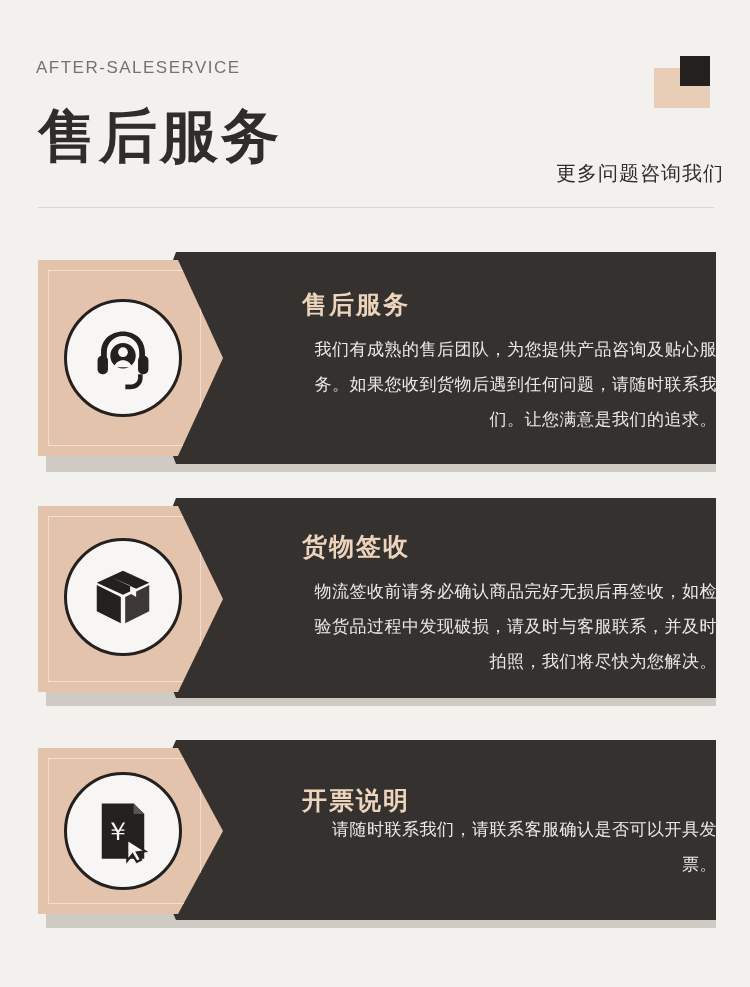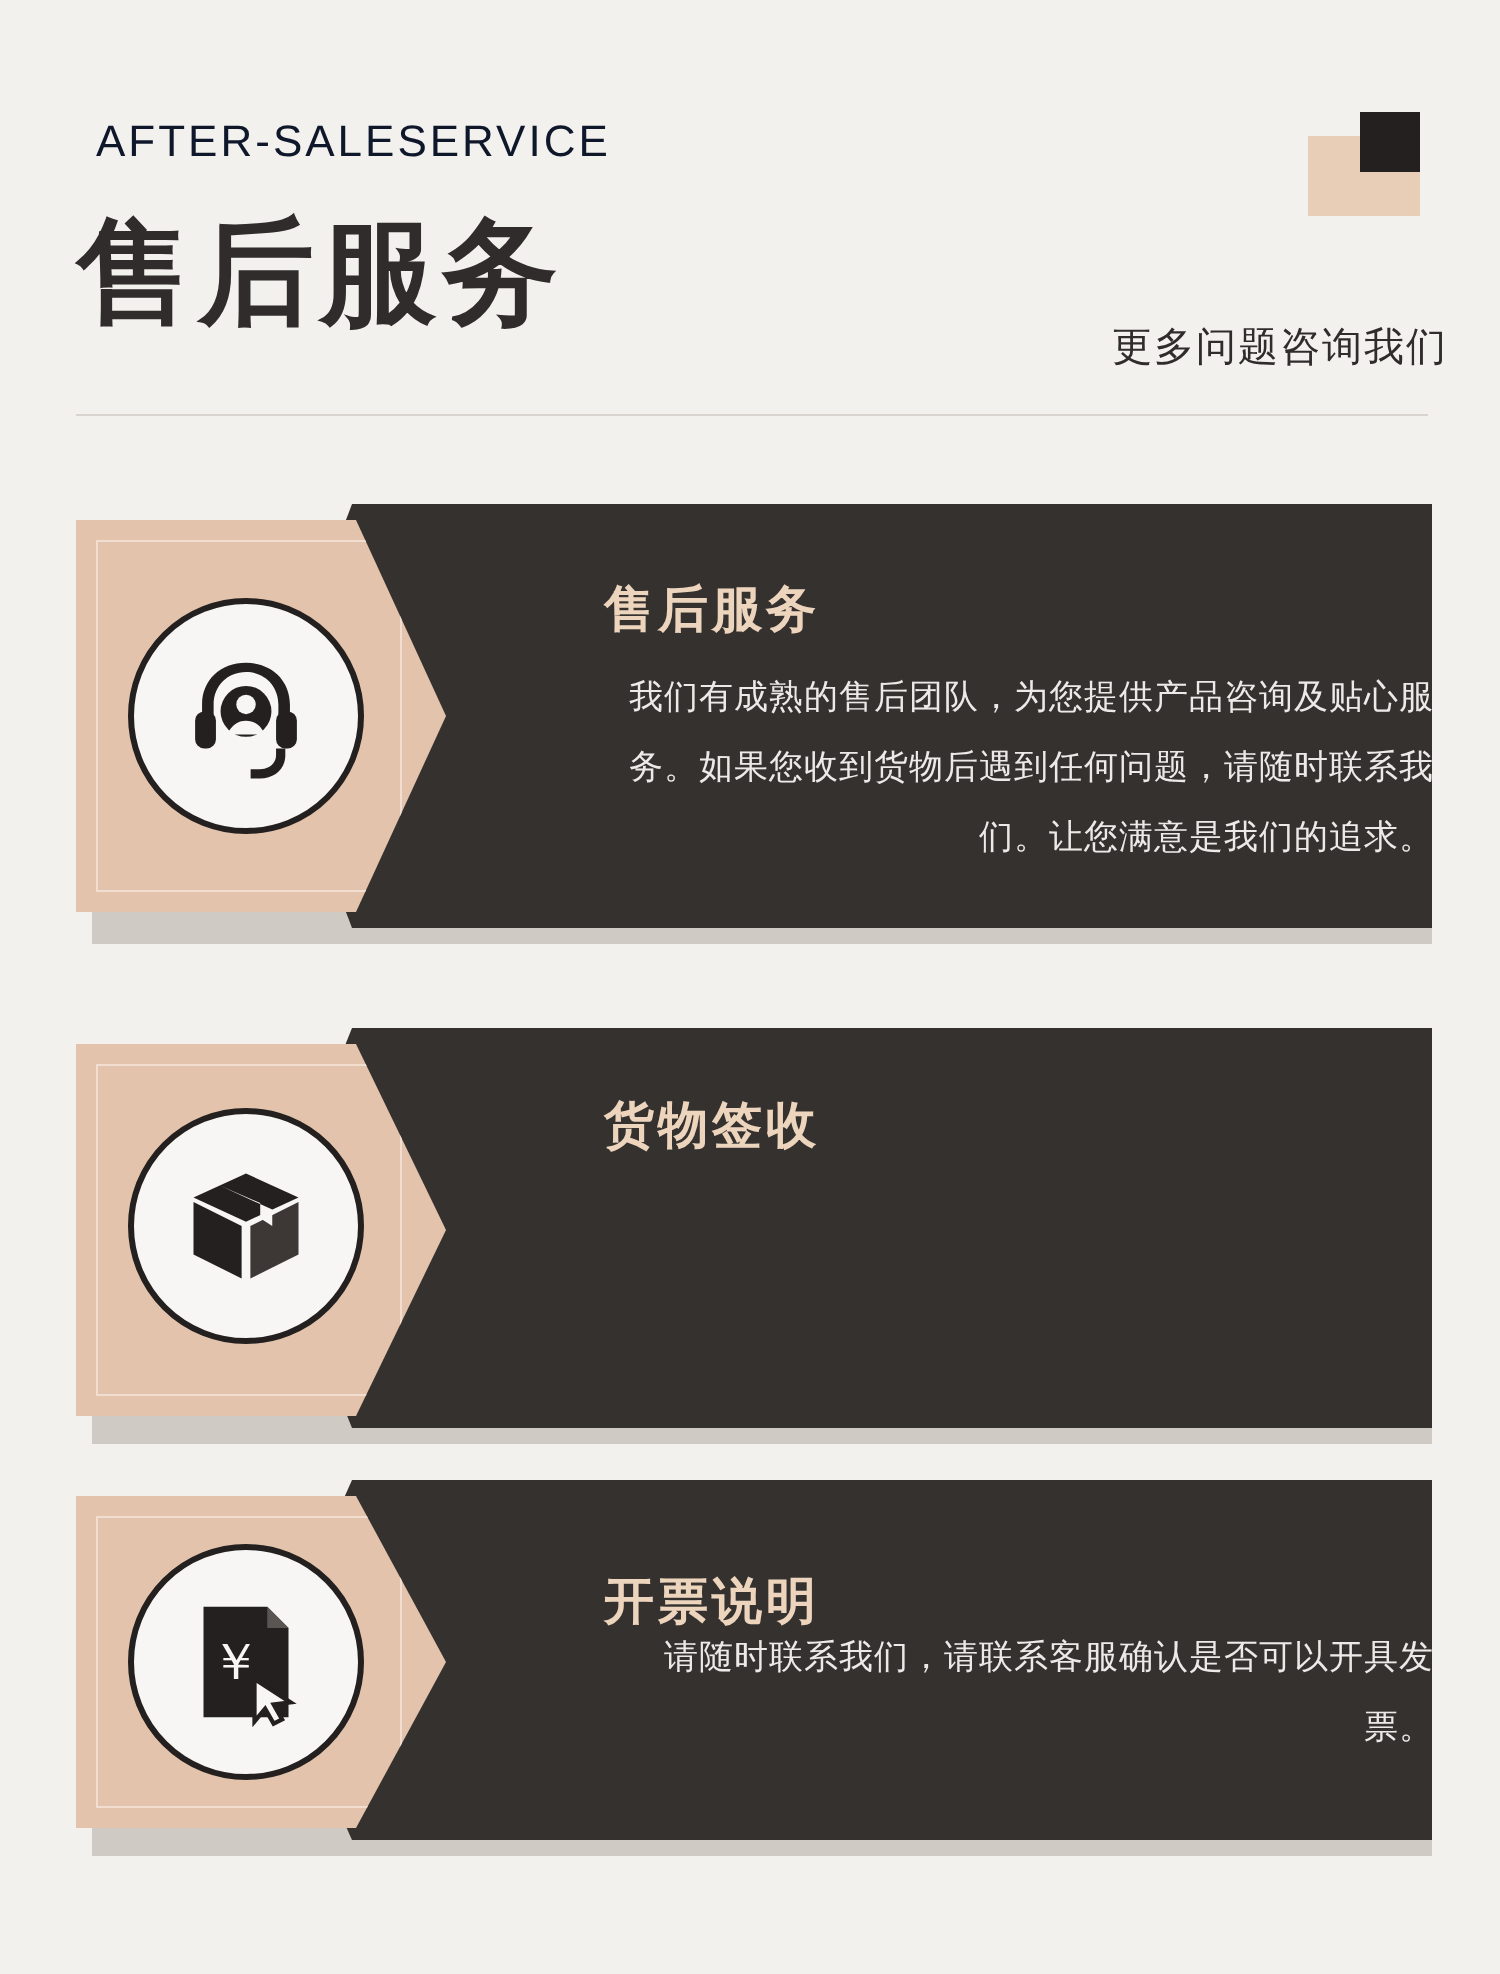--- a/index.html
+++ b/index.html
@@ -19,24 +19,24 @@
 
   
   .header {
     position: absolute;
     left: 0; top: 0;
     width: 750px;
     height: 210px;
   }
   .eyebrow {
     position: absolute;
-    left: 48px; top: 58px;
-    font-size: 22px;
+    left: 36px; top: 58px;
+    font-size: 17px;
     letter-spacing: 1.5px;
-    color: #0f172a;
+    color: #737373;
     font-family: "Liberation Sans", sans-serif;
   }
   .main-title {
     position: absolute;
     left: 38px; top: 98px;
     font-size: 58px;
     font-weight: bold;
     color: #2f2c2b;
     letter-spacing: 3px;
     font-family: "DejaVu Sans", sans-serif;
@@ -175,35 +175,36 @@
         <path d="M45 46v3c0 3.5-3 6-7 6h-4v4h4c6.5 0 11-4.2 11-10v-3z" fill="#23201f"></path>
         <circle cx="32" cy="30" r="11" fill="#23201f"></circle>
         <circle cx="32" cy="27" r="4.2" fill="#f7f6f4"></circle>
         <path d="M24 40c1.5-4 4.5-6 8-6s6.5 2 8 6z" fill="#f7f6f4"></path>
       </svg>
     </div>
     <div class="card-title" style="left:264px; top:36px;">售后服务</div>
     <div class="card-body" style="left:264px; top:80px;">我们有成熟的售后团队，为您提供产品咨询及贴心服务。如果您收到货物后遇到任何问题，请随时联系我们。让您满意是我们的追求。</div>
   </div>
 
-  <div class="card" style="top:498px; height:200px;margin-top:16px;">
+  <div class="card" style="top:498px; height:200px;">
     <div class="shadow" style="height:200px;"></div>
     <div class="panel-clip" style="height:200px;"></div>
     <div class="beige-hex" style="height:186px;">
       <div class="inner-line"></div>
     </div>
     <div class="icon-circle" style="top:40px;">
       <svg width="70" height="70" viewBox="0 0 64 64" aria-hidden="true">
         <path d="M32 8 L56 19 L32 30 L8 19 Z" fill="#23201f"></path>
         <path d="M8 21 L30 32 L30 56 L8 45 Z" fill="#23201f"></path>
         <path d="M34 32 L56 21 L56 45 L34 56 Z" fill="#3d3836"></path>
         <path d="M20 13.5 L44 24.5 L44 32 L38.5 28.5 L38.5 21.5 Z" fill="#f7f6f4"></path>
       </svg>
     </div>
     <div class="card-title" style="left:264px; top:32px;">货物签收</div>
+    <div class="card-body" style="left:264px; top:76px;">物流签收前请务必确认商品完好无损后再签收，如检验货品过程中发现破损，请及时与客服联系，并及时拍照，我们将尽快为您解决。</div>
   </div>
 
   <div class="card" style="top:740px; height:180px;">
     <div class="shadow" style="height:180px;"></div>
     <div class="panel-clip" style="height:180px;"></div>
     <div class="beige-hex" style="height:166px;">
       <div class="inner-line"></div>
     </div>
     <div class="icon-circle" style="top:32px;">
       <svg width="68" height="68" viewBox="0 0 64 64" aria-hidden="true">

